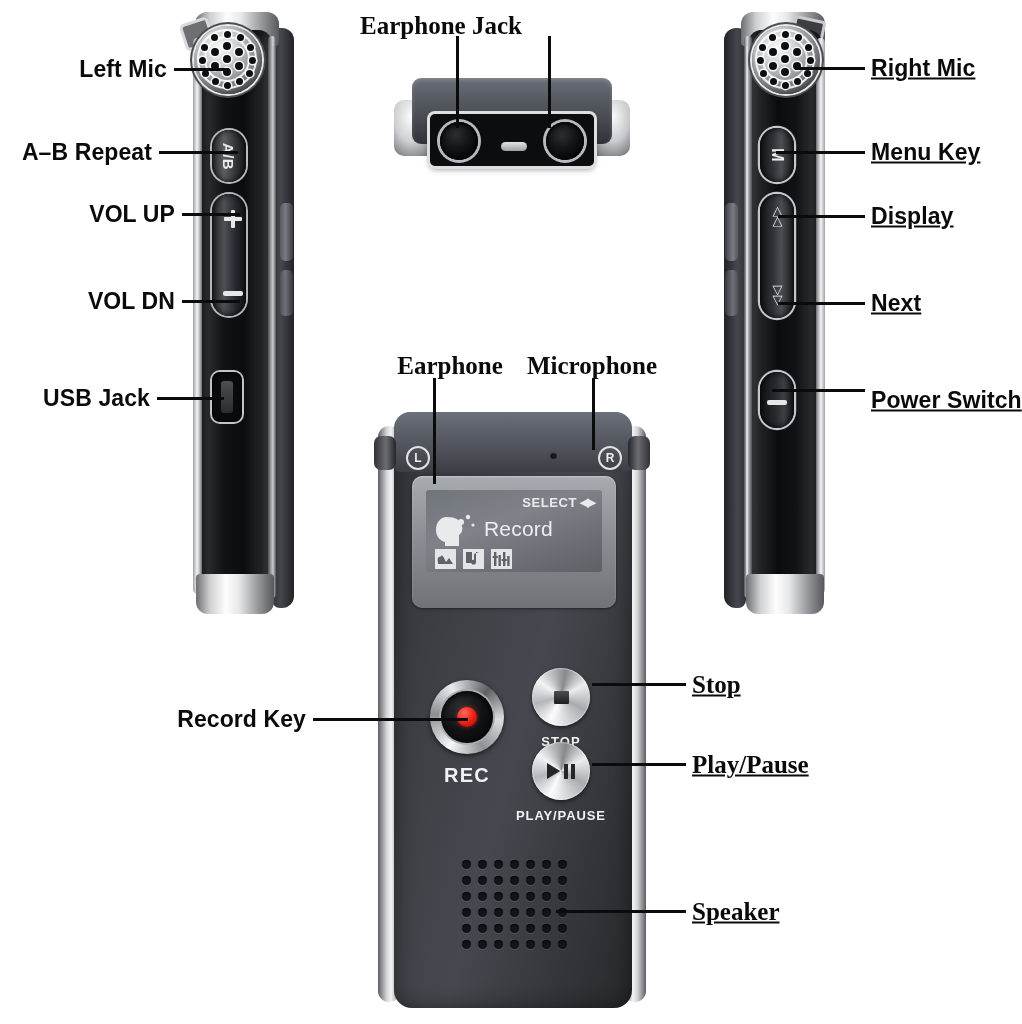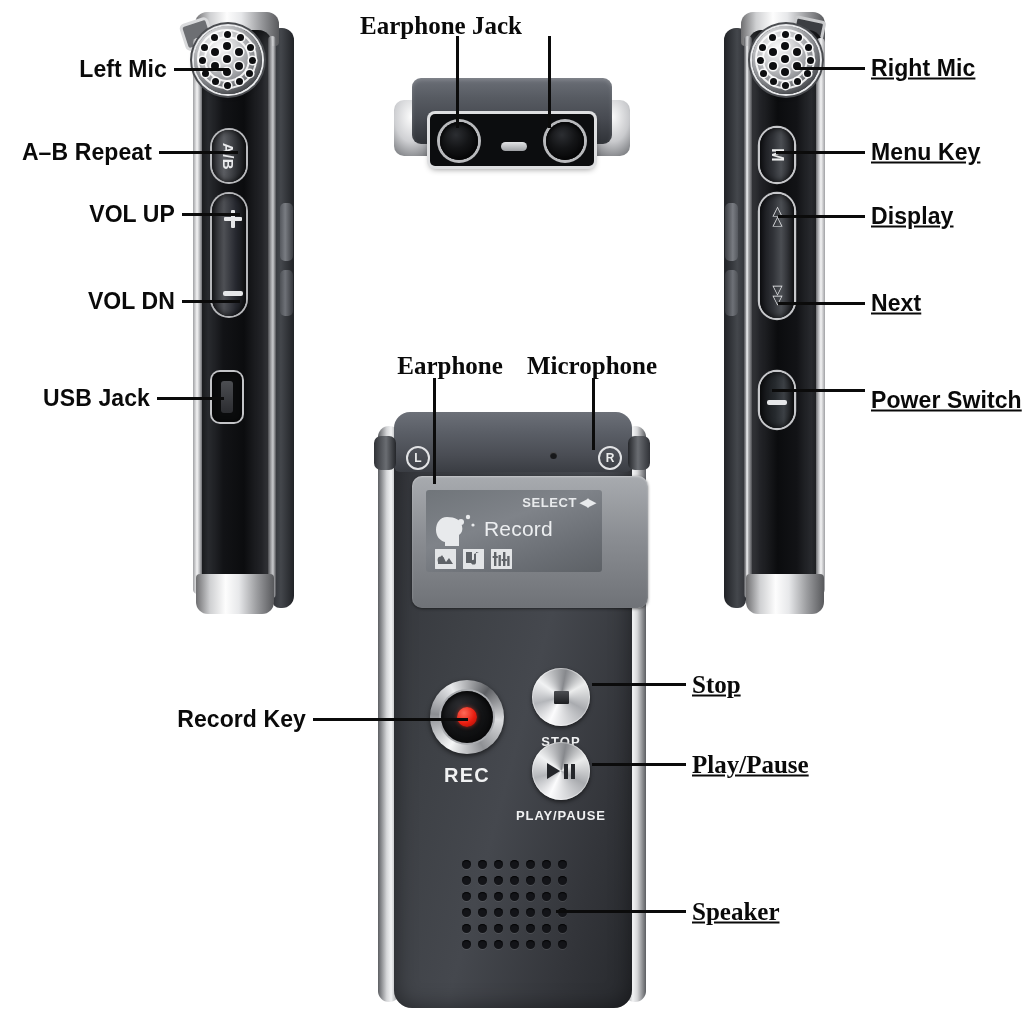--- a/index.html
+++ b/index.html
@@ -245,21 +245,21 @@
     display:flex;align-items:center;justify-content:center;line-height:1;
   }
   #fv-L{left:34px;}
   #fv-R{left:226px;}
   #fv-indicator{
     position:absolute;left:178px;top:48px;width:7px;height:7px;border-radius:50%;
     background:#17181a;box-shadow:inset 0 1px 1px rgba(255,255,255,.25);
   }
   
   #fv-lcdframe{
-    position:absolute;left:40px;top:72px;width:236px;height:132px;border-radius:10px;
+    position:absolute;left:40px;top:72px;width:204px;height:132px;border-radius:10px;
     background:linear-gradient(180deg,#a8abaf,#8b8e93 45%,#6f7277);
     box-shadow:0 1px 3px rgba(0,0,0,.5), inset 0 1px 2px rgba(255,255,255,.35);
   }
   #fv-lcd{
     position:absolute;left:14px;top:14px;width:176px;height:82px;border-radius:3px;
     background:linear-gradient(160deg,#70757a 0%,#7f8389 40%,#6a6e74 75%,#5d6166 100%);
     overflow:hidden;
   }
   #lcd-select{
     position:absolute;right:7px;top:5px;color:#e8eaec;font-size:13px;font-weight:700;

